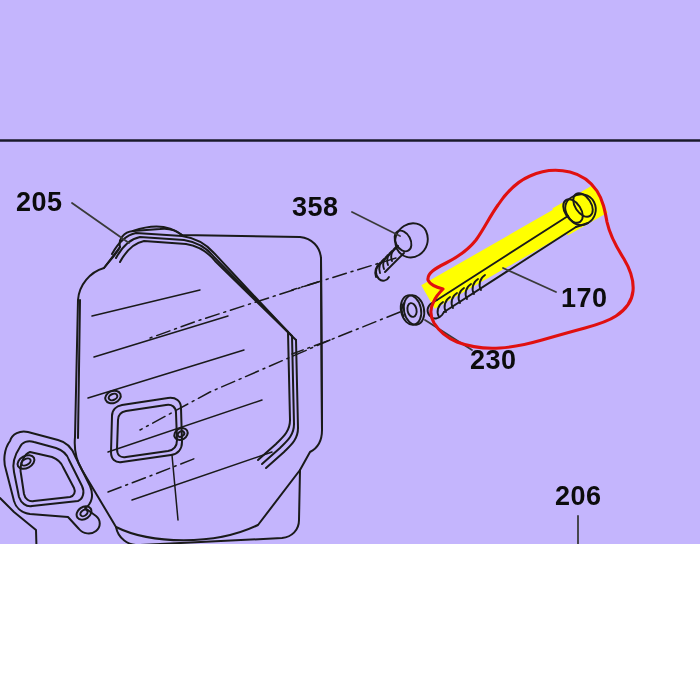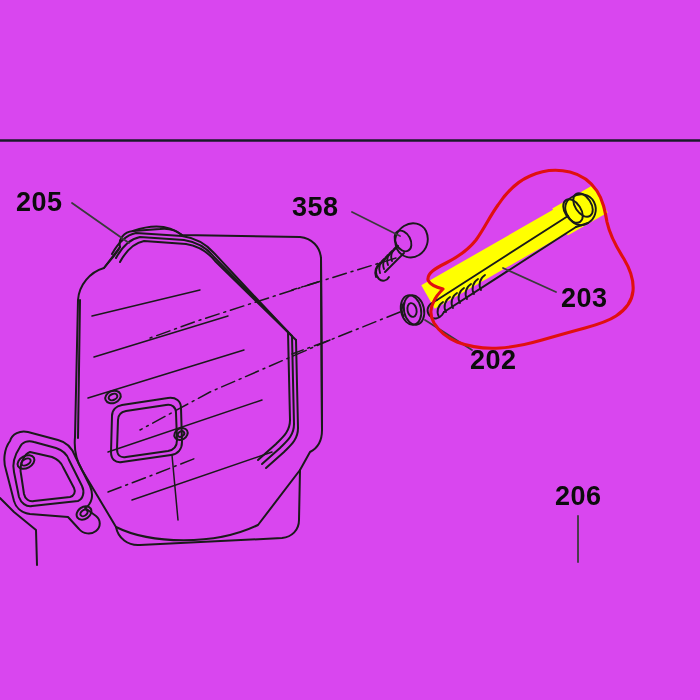--- a/index.html
+++ b/index.html
@@ -6,22 +6,22 @@
     margin: 0;
     padding: 0;
     background: #ffffff;
   }
   body {
     font-family: "Liberation Sans", sans-serif;
   }
   #page {
     position: relative;
     width: 700px;
-    height: 700px;
-    background: #d946ef;
+    height: 544px;
+    background: #c4b5fd;
     overflow: hidden;
     text-decoration: underline;
   }
   #diagram-svg {
     position: absolute;
     left: 0;
     top: 0;
     width: 700px;
     height: 700px;
   }
@@ -289,19 +289,19 @@
              C 485 349 470 347 457 342
              C 447 338 439 331 434 323
              C 430 316 430 308 434 301
              C 436 296 440 292 443 289 Z" fill="none" stroke="#e01010" stroke-width="3.1" stroke-linejoin="round" stroke-linecap="round"></path>
   </svg>
 
   <div class="part-label" id="label-205">205</div>
 
   <div class="part-label" id="label-204">358</div>
 
-  <div class="part-label" id="label-203">203</div>
-
-  <div class="part-label" id="label-202">202</div>
+  <div class="part-label" id="label-203">170</div>
+
+  <div class="part-label" id="label-202">230</div>
 
   <div class="part-label" id="label-206">206</div>
 
 </div>
 
 </body></html>

